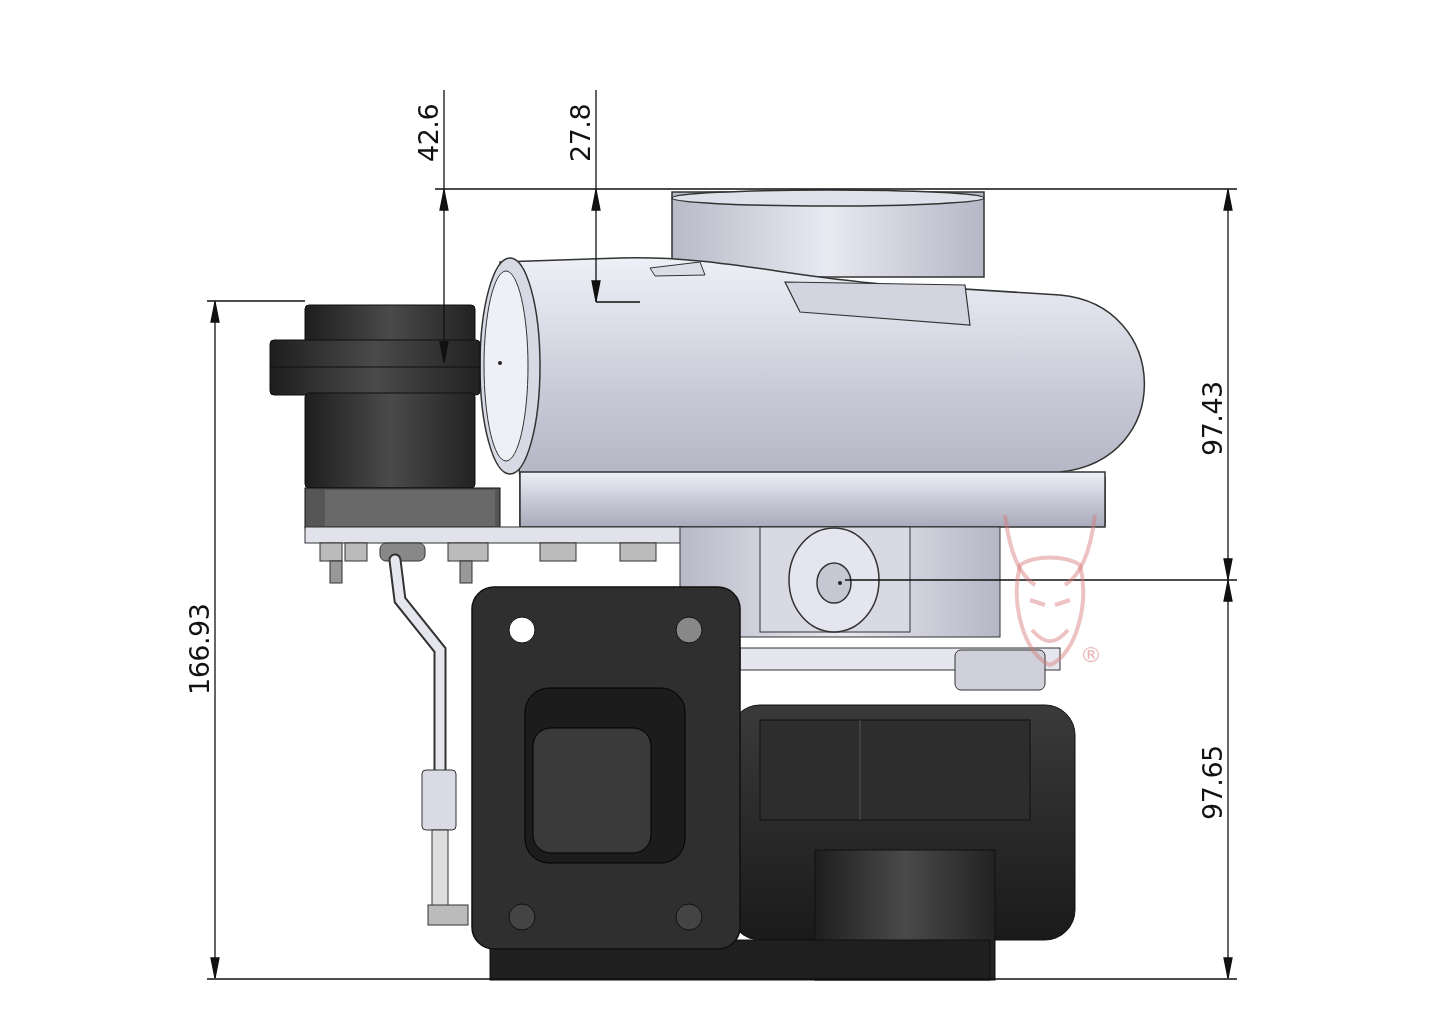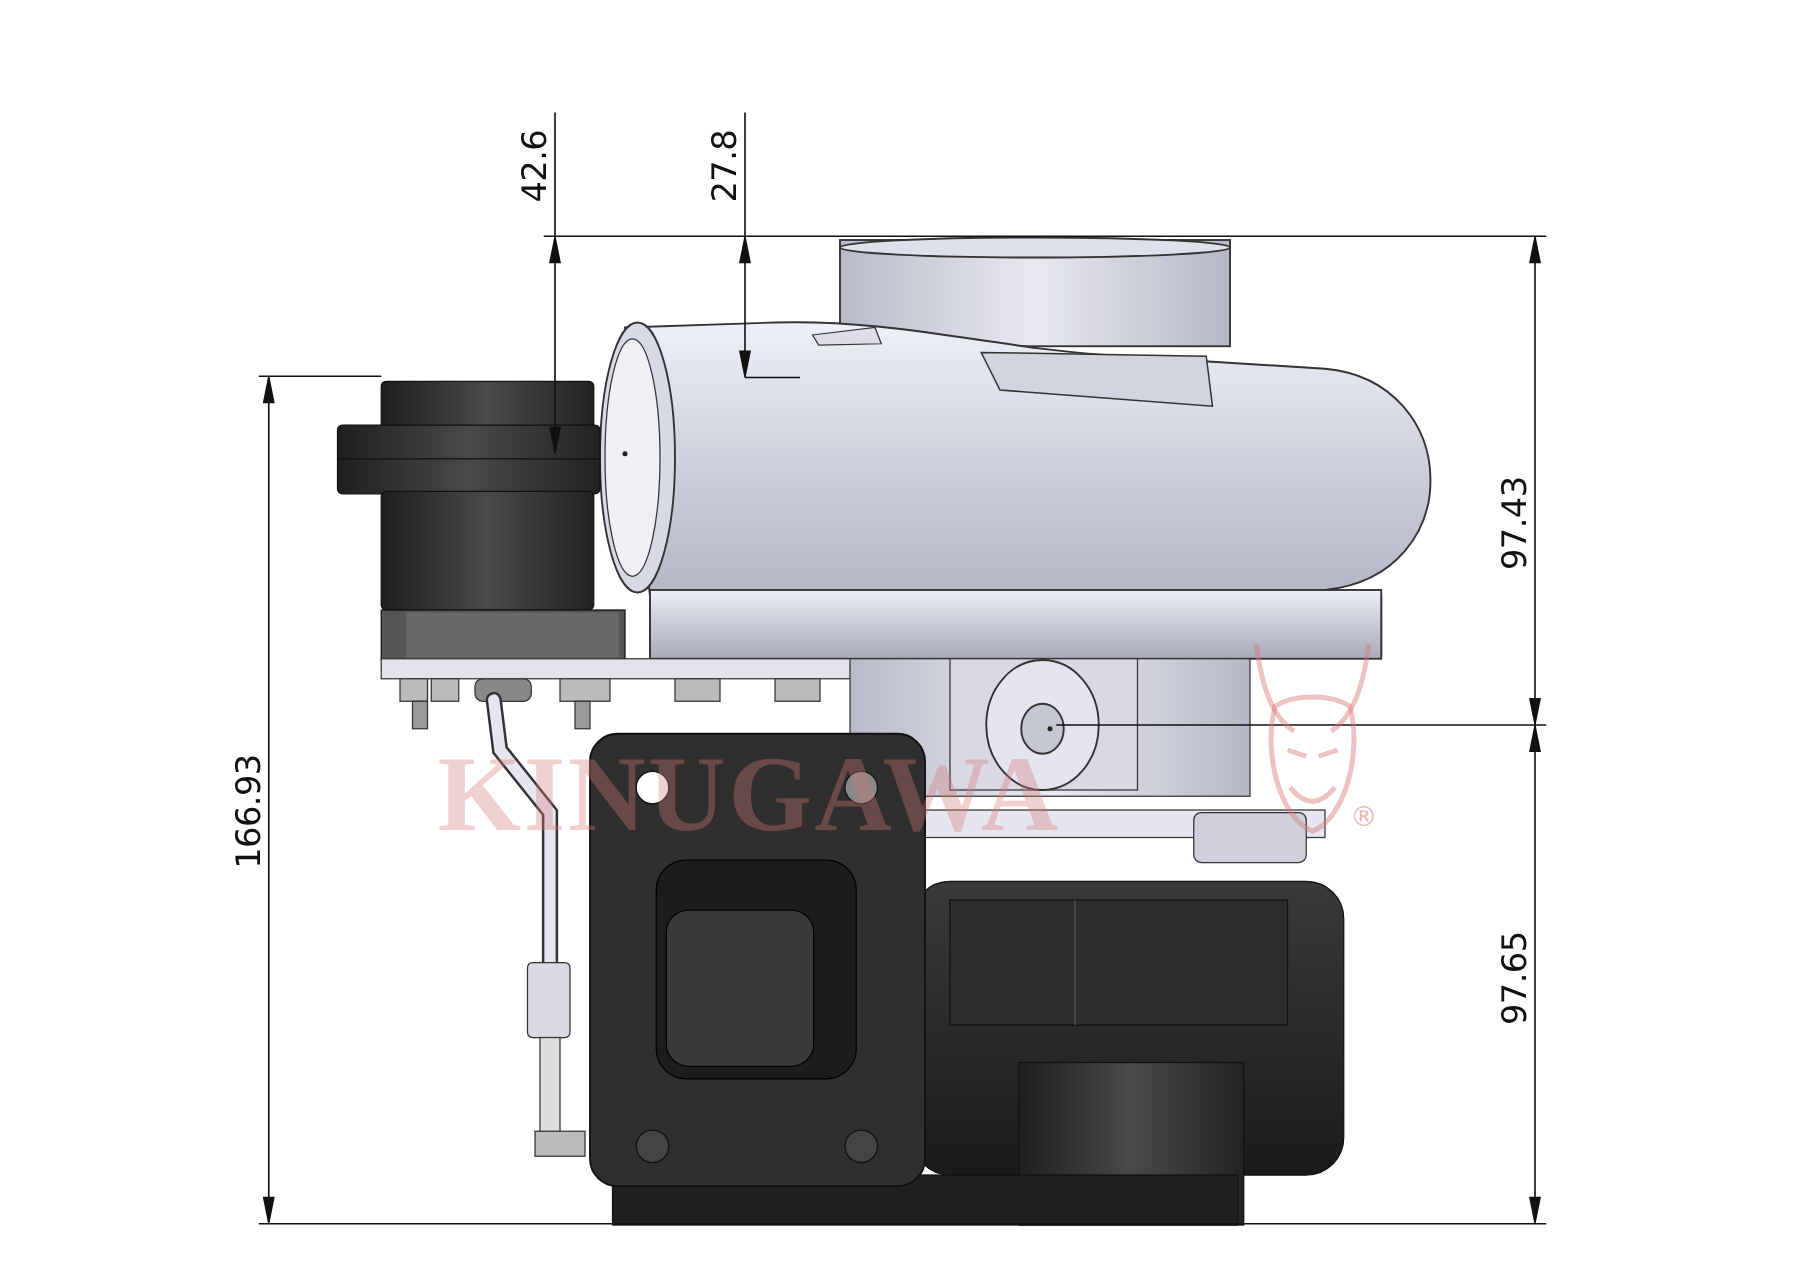--- a/index.html
+++ b/index.html
@@ -129,21 +129,20 @@
 
       <line x1="207" y1="301" x2="305" y2="301"></line>
       <line x1="215" y1="301" x2="215" y2="978"></line>
       <polygon points="215,302 211,322 219,322"></polygon>
       <polygon points="215,978 211,958 219,958"></polygon>
 
       <line x1="207" y1="979" x2="1237" y2="979"></line>
     </g>
   </svg>
 
-  <div class="wm" style="left:350px;top:585px;">KINUGAWA</div>
   <svg width="120" height="170" style="left:990px;top:505px;">
     <g fill="none" stroke="rgba(214,120,120,0.45)" stroke-width="4">
       <path d="M15 10 C20 50 30 70 45 80 M105 10 C100 50 90 70 75 80"></path>
       <path d="M30 60 C20 100 35 150 60 160 C85 150 100 100 90 60 C75 50 45 50 30 60 Z"></path>
       <path d="M40 95 L55 100 M80 95 L65 100"></path>
       <path d="M42 125 C55 140 65 140 78 125"></path>
     </g>
   </svg>
   <div class="reg" style="left:1080px;top:642px;">®</div>
 

